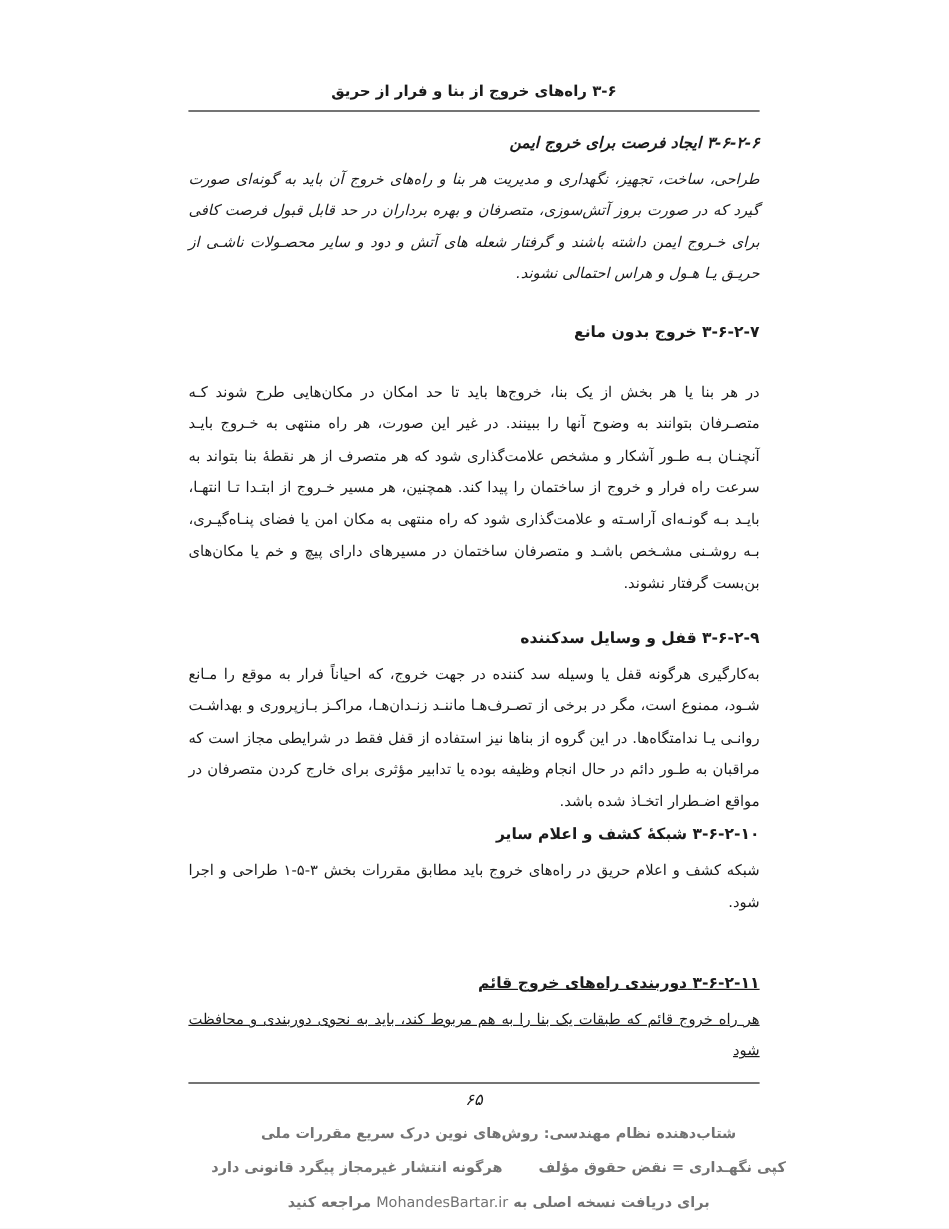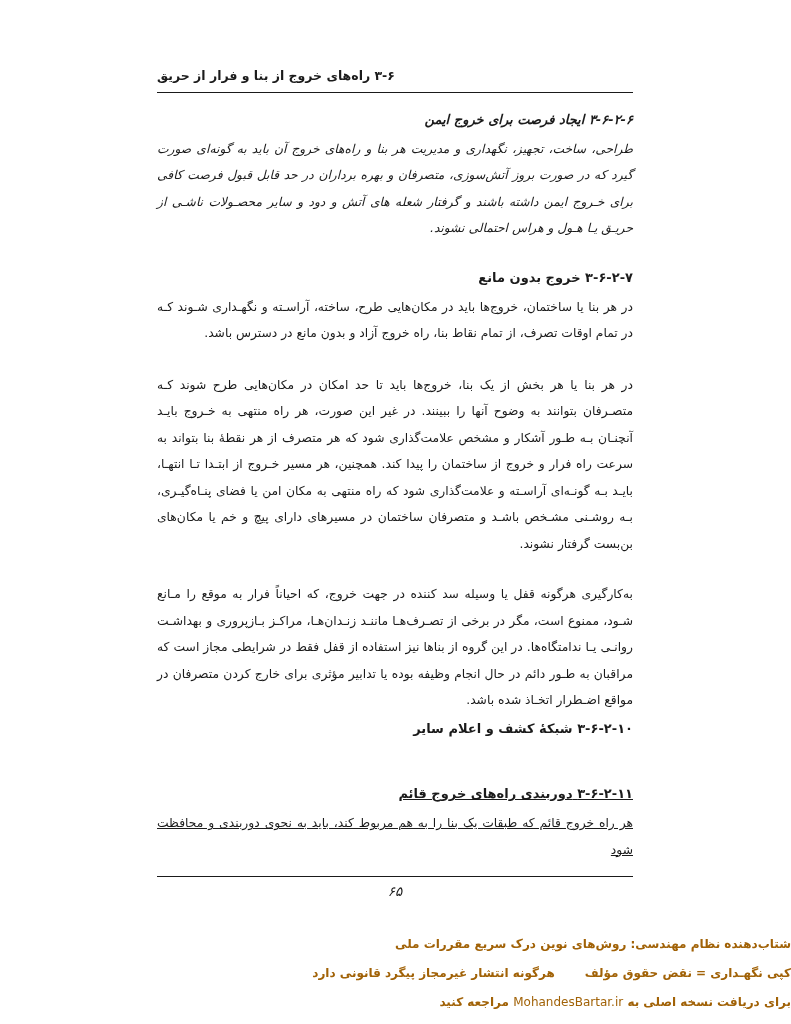--- a/index.html
+++ b/index.html
@@ -13,21 +13,21 @@
     color:#1b1b1b;
     overflow:hidden;
   }
   .content{
     position:absolute;
     top:68px;right:158px;width:476px;
   }
   .doc-header{
     font-weight:bold;
     font-size:12.5px;
-    text-align:left;
+    text-align:center;
     letter-spacing:0;
   }
   .header-rule{
     border:none;
     border-top:1.6px solid #1a1a1a;
     margin:9px 0 0 0;
   }
   .section h2{
     font-size:13px;
     font-weight:bold;
@@ -54,24 +54,24 @@
     margin:0;
   }
   .page-number{
     text-align:center;
     font-size:13.5px;
     margin-top:6px;
   }
   .watermark-footer{
     position:absolute;
     top:930px;left:40px;right:0;
-    text-align:right;
+    text-align:center;
     font-weight:bold;
     font-size:12px;
-    color:#a16207;
+    color:#737373;
     line-height:29px;
   }
   .wm-line{white-space:nowrap;}
   .gap-spacer{display:inline-block;width:30px;}
   .site-name{font-weight:normal;}
 </style>
 </head>
 <body>
 
 <div class="page">
@@ -80,33 +80,34 @@
     <div class="doc-header">۳-۶ راه‌های خروج از بنا و فرار از حریق</div>
     <hr class="header-rule">
 
     <div class="section s1">
       <h2><span>۳-۶-۲-۶</span> <span>ایجاد فرصت برای خروج ایمن</span></h2>
       <p>طراحی، ساخت، تجهیز، نگهداری و مدیریت هر بنا و راه‌های خروج آن باید به گونه‌ای صورت گیرد که در صورت بروز آتش‌سوزی، متصرفان و بهره برداران در حد قابل قبول فرصت کافی برای خـروج ایمن داشته باشند و گرفتار شعله های آتش و دود و سایر محصـولات ناشـی از حریـق یـا هـول و هراس احتمالی نشوند.</p>
     </div>
 
     <div class="section s2">
       <h2><span>۳-۶-۲-۷</span> <span>خروج بدون مانع</span></h2>
-      <p>در هر بنا یا ساختمان، خروج‌ها باید در مکان‌هایی طرح، ساخته، آراسـته و نگهـداری شـوند کـه در تمام اوقات تصرف، از تمام نقاط بنا، راه خروج آزاد و بدون مانع در دسترس باشد.</p>
     </div>
 
     <div class="section s3">
       <p>در هر بنا یا هر بخش از یک بنا، خروج‌ها باید تا حد امکان در مکان‌هایی طرح شوند کـه متصـرفان بتوانند به وضوح آنها را ببینند. در غیر این صورت، هر راه منتهی به خـروج بایـد آنچنـان بـه طـور آشکار و مشخص علامت‌گذاری شود که هر متصرف از هر نقطهٔ بنا بتواند به سرعت راه فرار و خروج از ساختمان را پیدا کند. همچنین، هر مسیر خـروج از ابتـدا تـا انتهـا، بایـد بـه گونـه‌ای آراسـته و علامت‌گذاری شود که راه منتهی به مکان امن یا فضای پنـاه‌گیـری، بـه روشـنی مشـخص باشـد و متصرفان ساختمان در مسیرهای دارای پیچ و خم یا مکان‌های بن‌بست گرفتار نشوند.</p>
     </div>
 
     <div class="section s4">
+      <h2><span>۳-۶-۲-۹</span> <span>قفل و وسایل سدکننده</span></h2>
       <p>به‌کارگیری هرگونه قفل یا وسیله سد کننده در جهت خروج، که احیاناً فرار به موقع را مـانع شـود، ممنوع است، مگر در برخی از تصـرف‌هـا ماننـد زنـدان‌هـا، مراکـز بـازپروری و بهداشـت روانـی یـا ندامتگاه‌ها. در این گروه از بناها نیز استفاده از قفل فقط در شرایطی مجاز است که مراقبان به طـور دائم در حال انجام وظیفه بوده یا تدابیر مؤثری برای خارج کردن متصرفان در مواقع اضـطرار اتخـاذ شده باشد.</p>
     </div>
 
     <div class="section s5">
       <h2><span>۳-۶-۲-۱۰</span> <span>شبکهٔ کشف و اعلام سایر</span></h2>
+      <p>شبکه کشف و اعلام حریق در راه‌های خروج باید مطابق مقررات بخش ۳-۵-۱ طراحی و اجرا شود.</p>
     </div>
 
     <div class="section s6">
       <h2><span>۳-۶-۲-۱۱</span> <span>دوربندی راه‌های خروج قائم</span></h2>
       <p>هر راه خروج قائم که طبقات یک بنا را به هم مربوط کند، باید به نحوی دوربندی و محافظت شود</p>
     </div>
 
     <div class="page-number-block">
       <hr class="footer-rule">
       <div class="page-number">۶۵</div>

